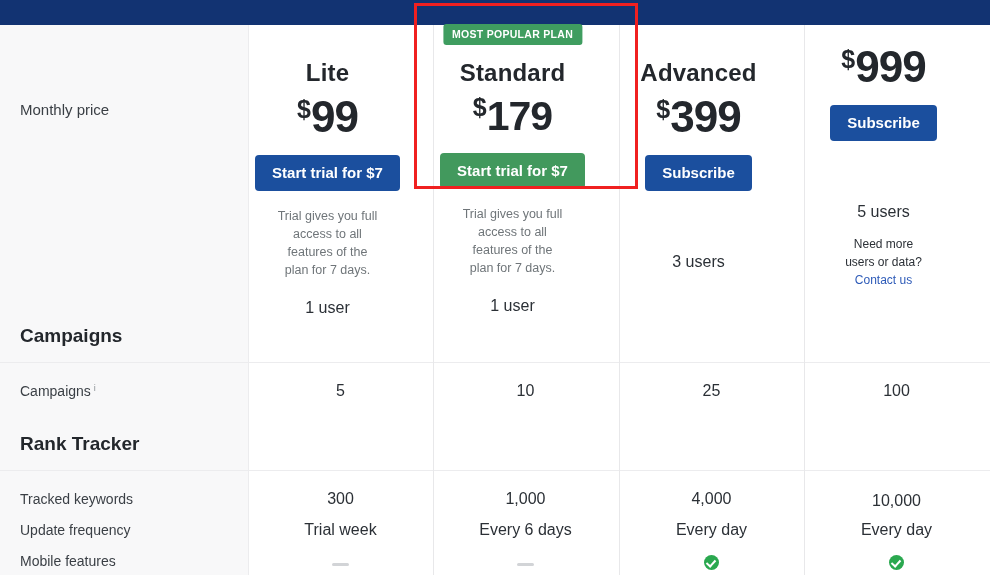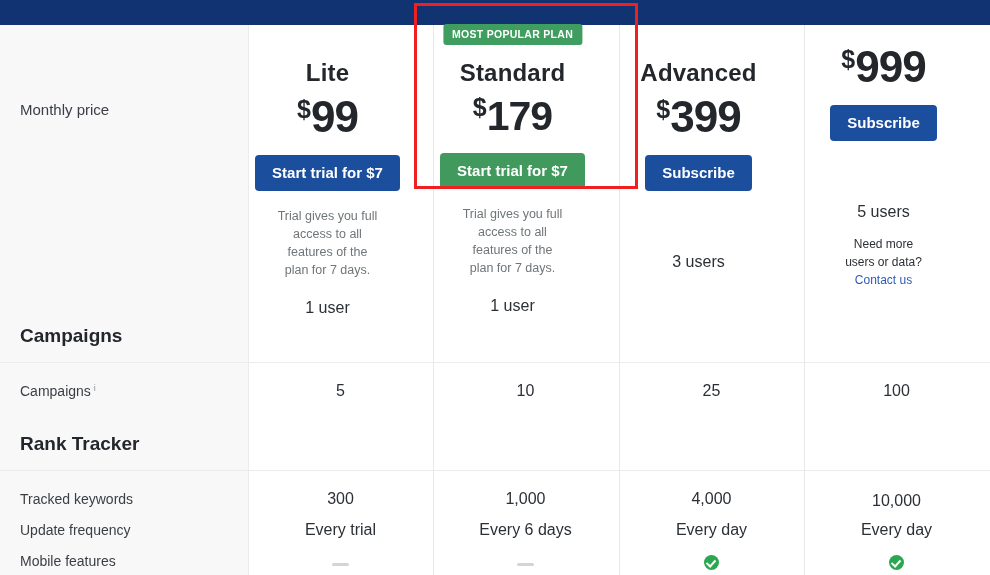--- a/index.html
+++ b/index.html
@@ -260,21 +260,21 @@
     <div class="val k0" style="top:357px">5</div>
     <div class="val k1" style="top:357px">10</div>
     <div class="val k2" style="top:357px">25</div>
     <div class="val k3" style="top:357px">100</div>
 
     <div class="val k0" style="top:465px">300</div>
     <div class="val k1" style="top:465px">1,000</div>
     <div class="val k2" style="top:465px">4,000</div>
     <div class="val k3" style="top:467px">10,000</div>
 
-    <div class="val k0" style="top:496px">Every trial</div>
+    <div class="val k0" style="top:496px">Trial week</div>
     <div class="val k1" style="top:496px">Every 6 days</div>
     <div class="val k2" style="top:496px">Every day</div>
     <div class="val k3" style="top:496px">Every day</div>
 
     <div class="val k0" style="top:530px">
       <span class="dash"></span>
     </div>
     <div class="val k1" style="top:530px">
       <span class="dash"></span>
     </div>

